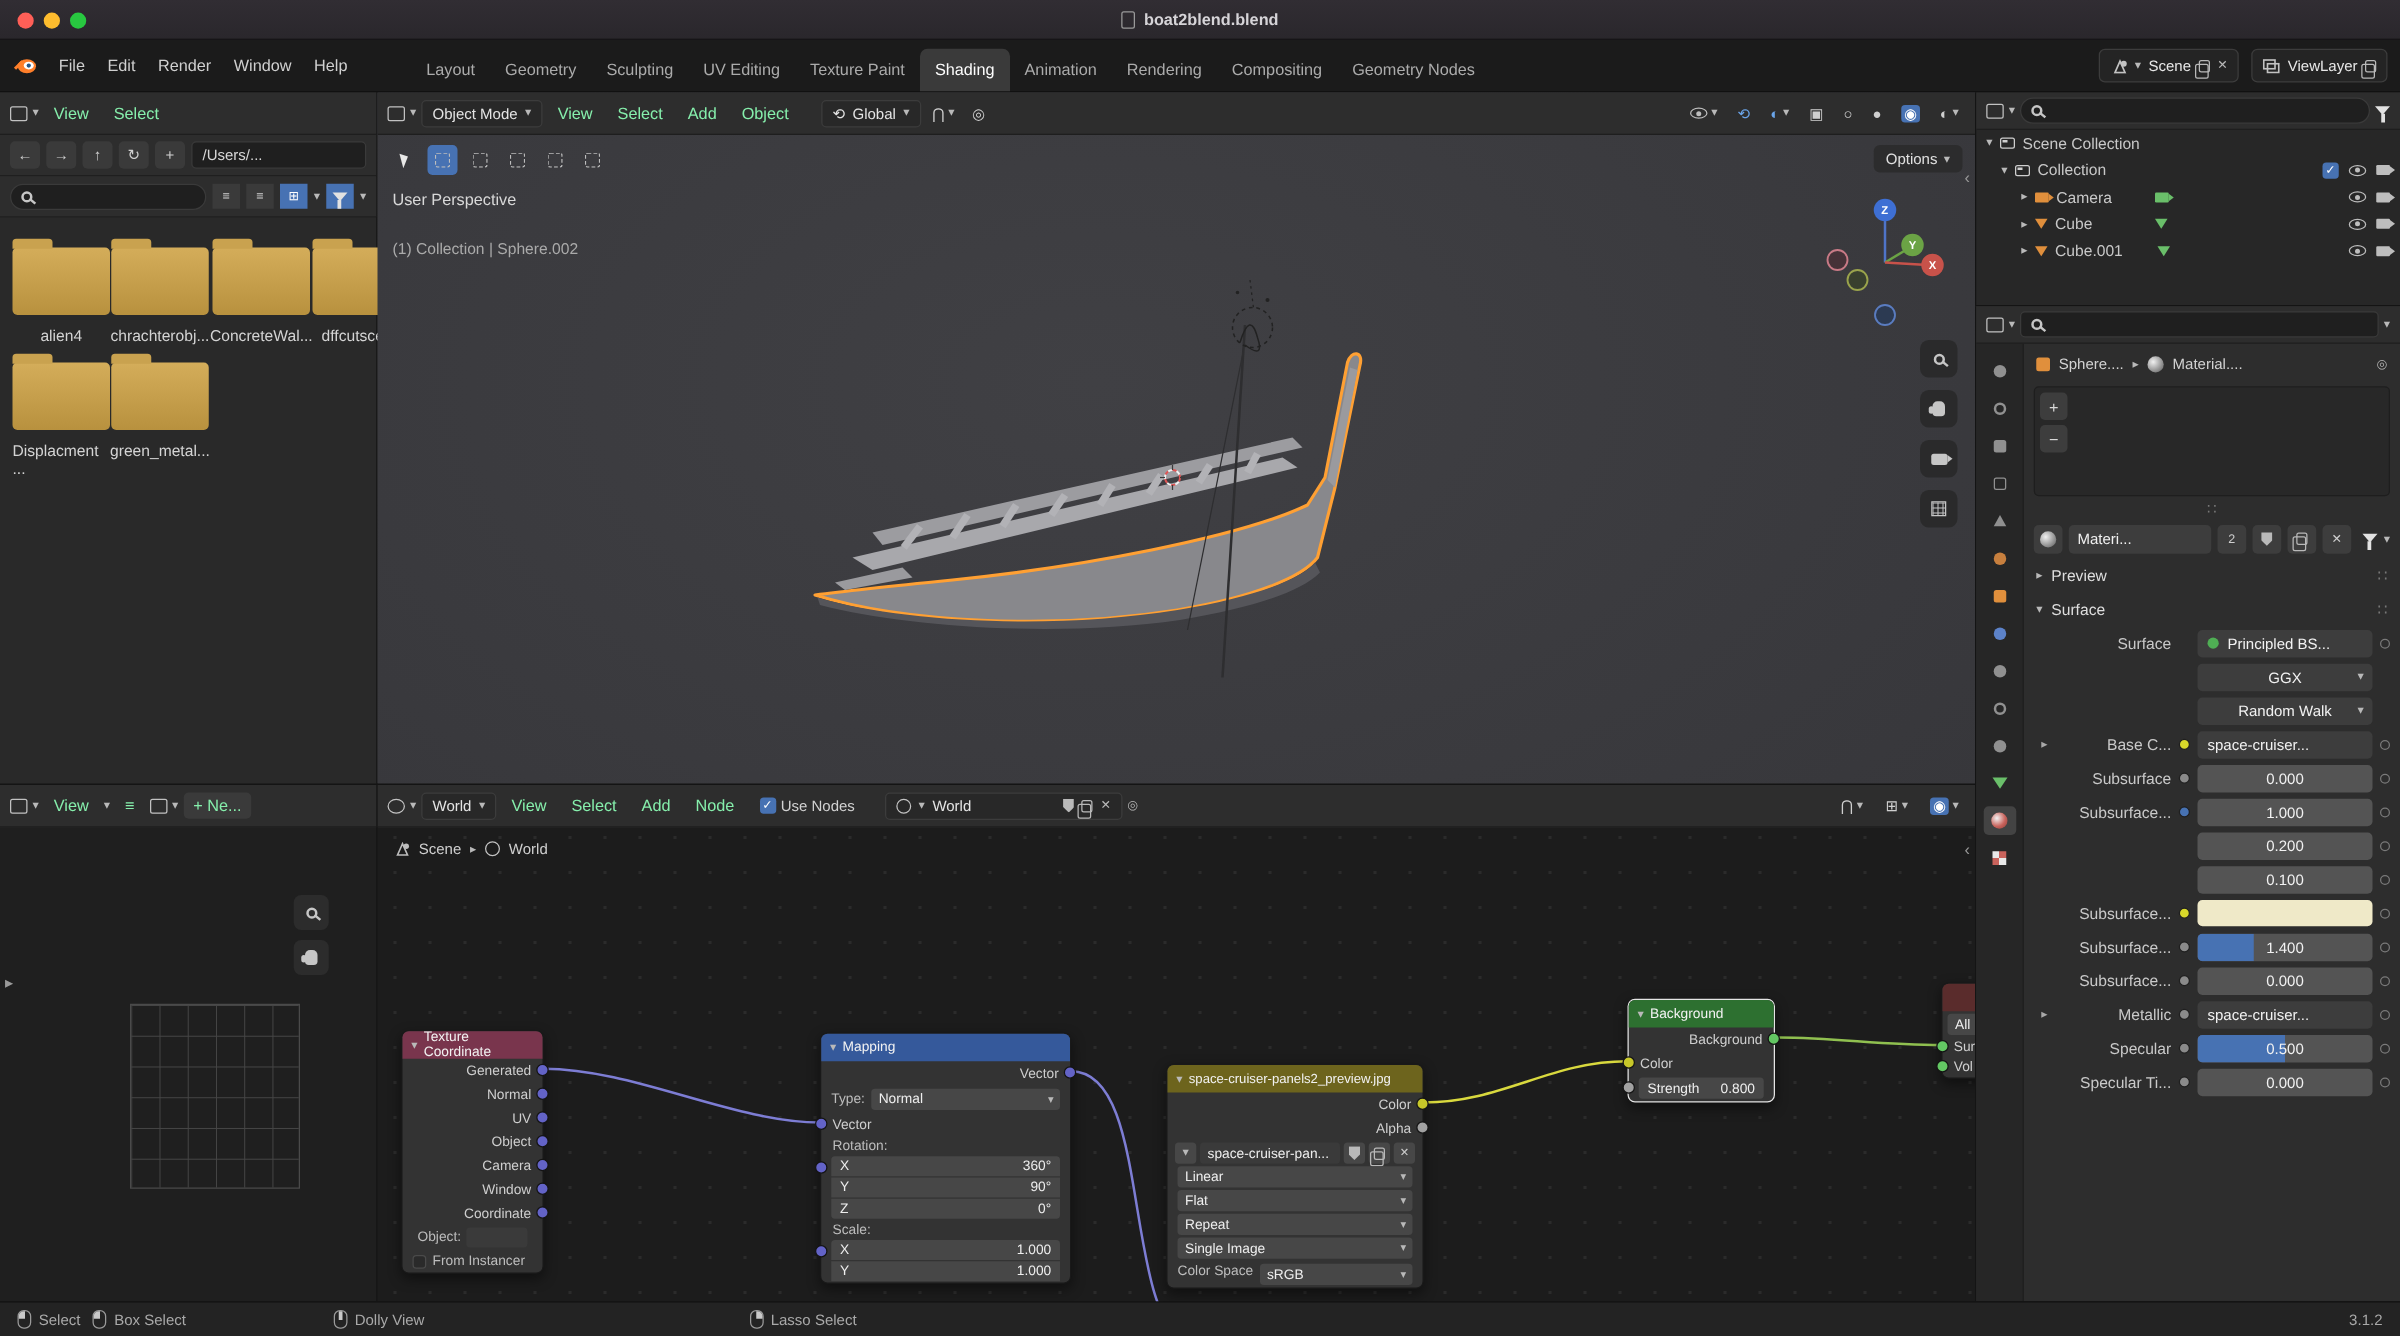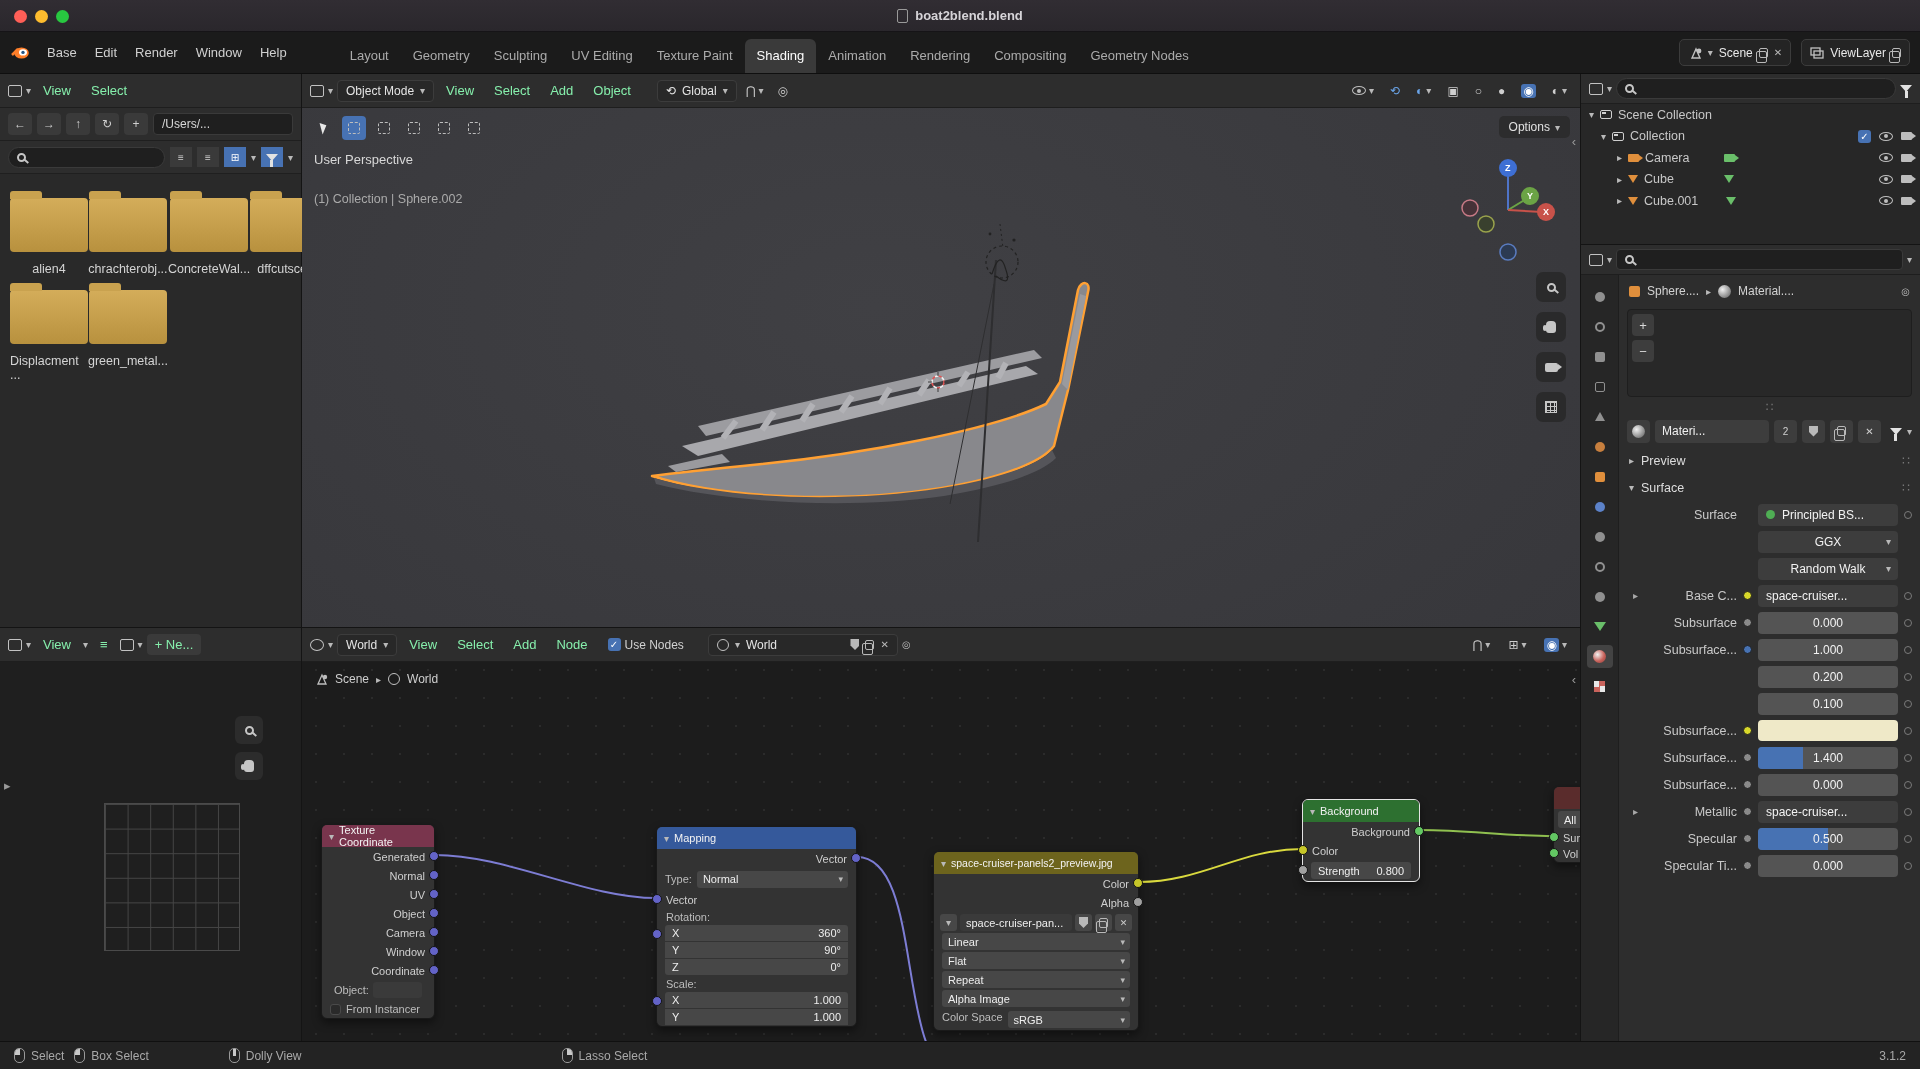--- a/index.html
+++ b/index.html
@@ -225,21 +225,21 @@
 
 <div id="topbar">
   <span class="blogo">
     <svg width="20" height="16" viewBox="0 0 20 16">
         <path d="M2,10 L8,4" stroke="#ff7f2a" stroke-width="2.5"></path>
     <ellipse cx="11.5" cy="8" rx="7.3" ry="5.6" fill="#ff7f2a"></ellipse>
     <ellipse cx="13" cy="7.4" rx="4" ry="3.1" fill="#fff"></ellipse>
     <circle cx="13" cy="7.4" r="1.7" fill="#265787"></circle>
       </svg>
   </span>
-  <span class="mitem">Base</span>
+  <span class="mitem">File</span>
   <span class="mitem">Edit</span>
   <span class="mitem">Render</span>
   <span class="mitem">Window</span>
   <span class="mitem">Help</span>
   <div class="wtabs">
     <span class="wtab">Layout</span>
     <span class="wtab">Geometry</span>
     <span class="wtab">Sculpting</span>
     <span class="wtab">UV Editing</span>
     <span class="wtab">Texture Paint</span>
@@ -916,21 +916,21 @@
       </div>
     <div class="nsel">
         <span>Flat</span>
         <span class="chev">▾</span>
       </div>
     <div class="nsel">
         <span>Repeat</span>
         <span class="chev">▾</span>
       </div>
     <div class="nsel">
-        <span>Alpha Image</span>
+        <span>Single Image</span>
         <span class="chev">▾</span>
       </div>
     <div style="display:flex;align-items:flex-start;gap:5px;padding:2px 8px;height:21px">
       <span style="color:#bdbdbd">Color Space</span>
       <div class="nsel" style="flex:1;margin:0">
           <span>sRGB</span>
           <span class="chev">▾</span>
         </div>
     </div>
     <span class="sock r col" style="top:26px"></span>
@@ -990,21 +990,21 @@
 
 <div id="statusbar">
   <span class="skey">
       <i class="mi l"></i>
       <span>Select</span>
     </span>
   <span class="skey">
       <i class="mi l"></i>
       <span>Box Select</span>
     </span>
-  <span class="skey" style="margin-left:70px">
+  <span class="skey" style="margin-left:108px">
       <i class="mi m"></i>
       <span>Dolly View</span>
     </span>
   <span class="skey" style="margin-left:250px">
       <i class="mi r"></i>
       <span>Lasso Select</span>
     </span>
   <span style="margin-left:auto">3.1.2</span>
 </div>
 

